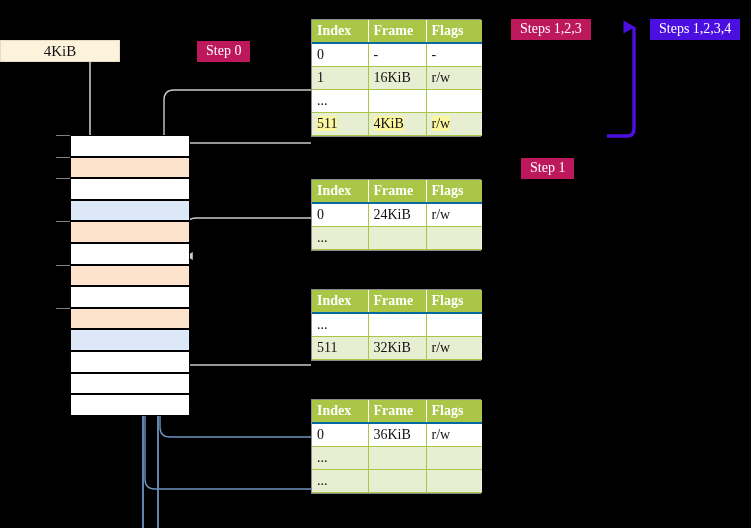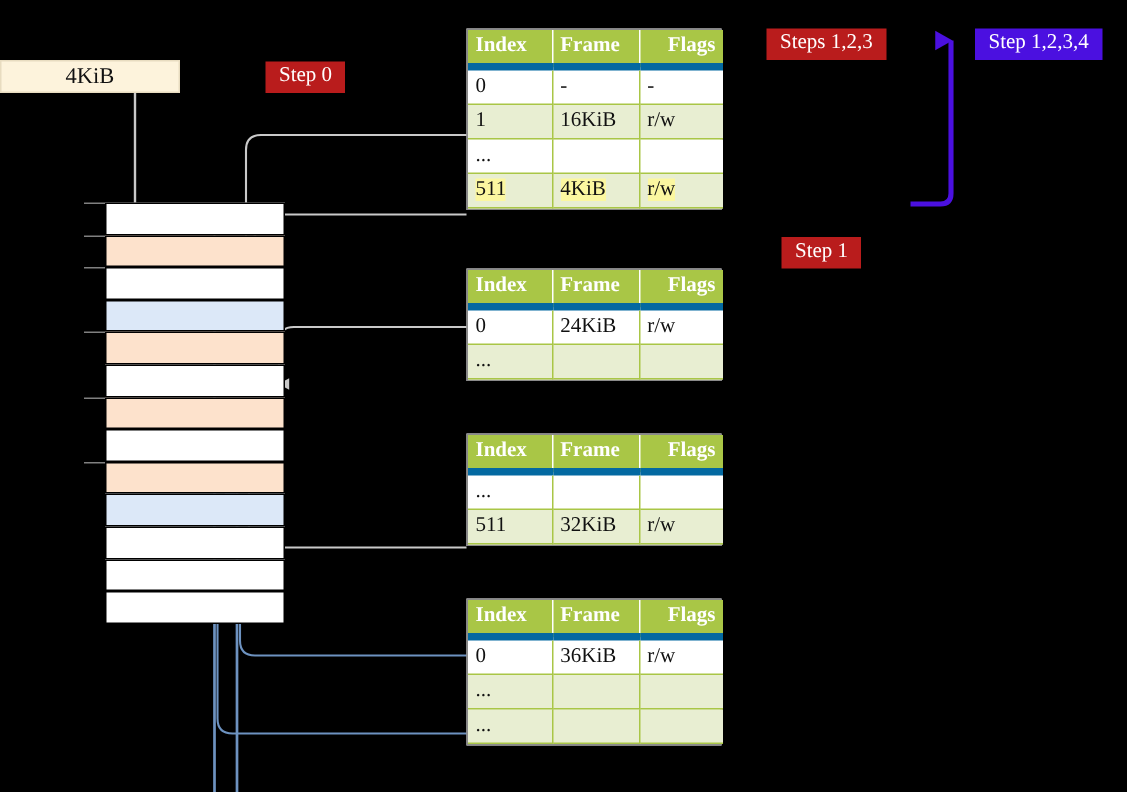--- a/index.html
+++ b/index.html
@@ -20,21 +20,21 @@
     display:flex;align-items:center;justify-content:center;
     box-sizing:border-box;
   }
 
   
   .badge{
     position:absolute;display:flex;align-items:center;justify-content:center;
     font-size:14px;line-height:1;color:#ffffff;
     padding:3px 9px 4px 9px;box-sizing:border-box;white-space:nowrap;
   }
-  .badge-crimson{background:#b91c1c;}
+  .badge-crimson{background:#be185d;}
   .badge-blue{background:#4b10e0;}
 
   
   #memory{position:absolute;left:70px;top:135px;width:120px;height:281px;}
   .mem-row{
     position:absolute;left:0;width:120px;height:21.6px;
     border:1px solid #000;box-sizing:border-box;
     background:#ffffff;
   }
   .mem-row.white{background:#ffffff;}
@@ -45,24 +45,24 @@
   
   .ptable{
     position:absolute;width:170px;border-collapse:collapse;
     background:#ffffff;font-size:14px;color:#111;
     border:1px solid #8a8a8a;box-sizing:border-box;
   }
   .ptable table{border-collapse:collapse;width:100%;table-layout:fixed;}
   .ptable th{
     background:#a9c646;color:#ffffff;font-weight:bold;
     text-align:left;padding:3px 5px;font-size:14px;
-    border-right:1px solid #ffffff;border-bottom:5px solid #0369a1;
+    border-right:1px solid #ffffff;border-bottom:2px solid #0369a1;
     box-sizing:border-box;
   }
-  .ptable th:last-child{border-right:none;text-align:right;}
+  .ptable th:last-child{border-right:none;}
   .ptable td{
     padding:3px 5px;font-size:14px;color:#111;
     border-right:1px solid #a9c646;border-bottom:1px solid #a9c646;
     height:21px;box-sizing:border-box;vertical-align:middle;
     background:#ffffff;
   }
   .ptable td:last-child{border-right:none;}
   .ptable tr.alt td{background:#e8eed2;}
   .ptable td span.hl{background:#fbf7a0;}
   .ptable col.c-index{width:56px;}
@@ -117,30 +117,30 @@
 
     <path d="M311,489 L155,489 Q145,489 145,479 L145,416" stroke="#6d92c0" stroke-width="1.4" fill="none"></path>
 
     <path d="M607,136 L627,136 Q634,136 634,129 L634,27" stroke="#4b10e0" stroke-width="3.4" fill="none" marker-end="url(#ah-purple)"></path>
   </svg>
 
   <div class="cream-box" style="left:0px;top:40px;width:120px;height:22px;">
     <span>4KiB</span>
   </div>
 
-  <div class="badge badge-crimson" style="left:177px;top:41px;">
+  <div class="badge badge-crimson" style="left:197px;top:41px;">
     <span>Step 0</span>
   </div>
 
   <div class="badge badge-crimson" style="left:511px;top:19px;">
     <span>Steps 1,2,3</span>
   </div>
 
   <div class="badge badge-blue" style="left:650px;top:19px;">
-    <span>Step 1,2,3,4</span>
+    <span>Steps 1,2,3,4</span>
   </div>
 
   <div class="badge badge-crimson" style="left:521px;top:158px;">
     <span>Step 1</span>
   </div>
 
   <div id="memory">
       <div class="mem-row white" style="top: 0px;"></div>
       <div class="mem-tick" style="top: 0px;"></div>
       <div class="mem-row peach" style="top: 21.6px;"></div>

